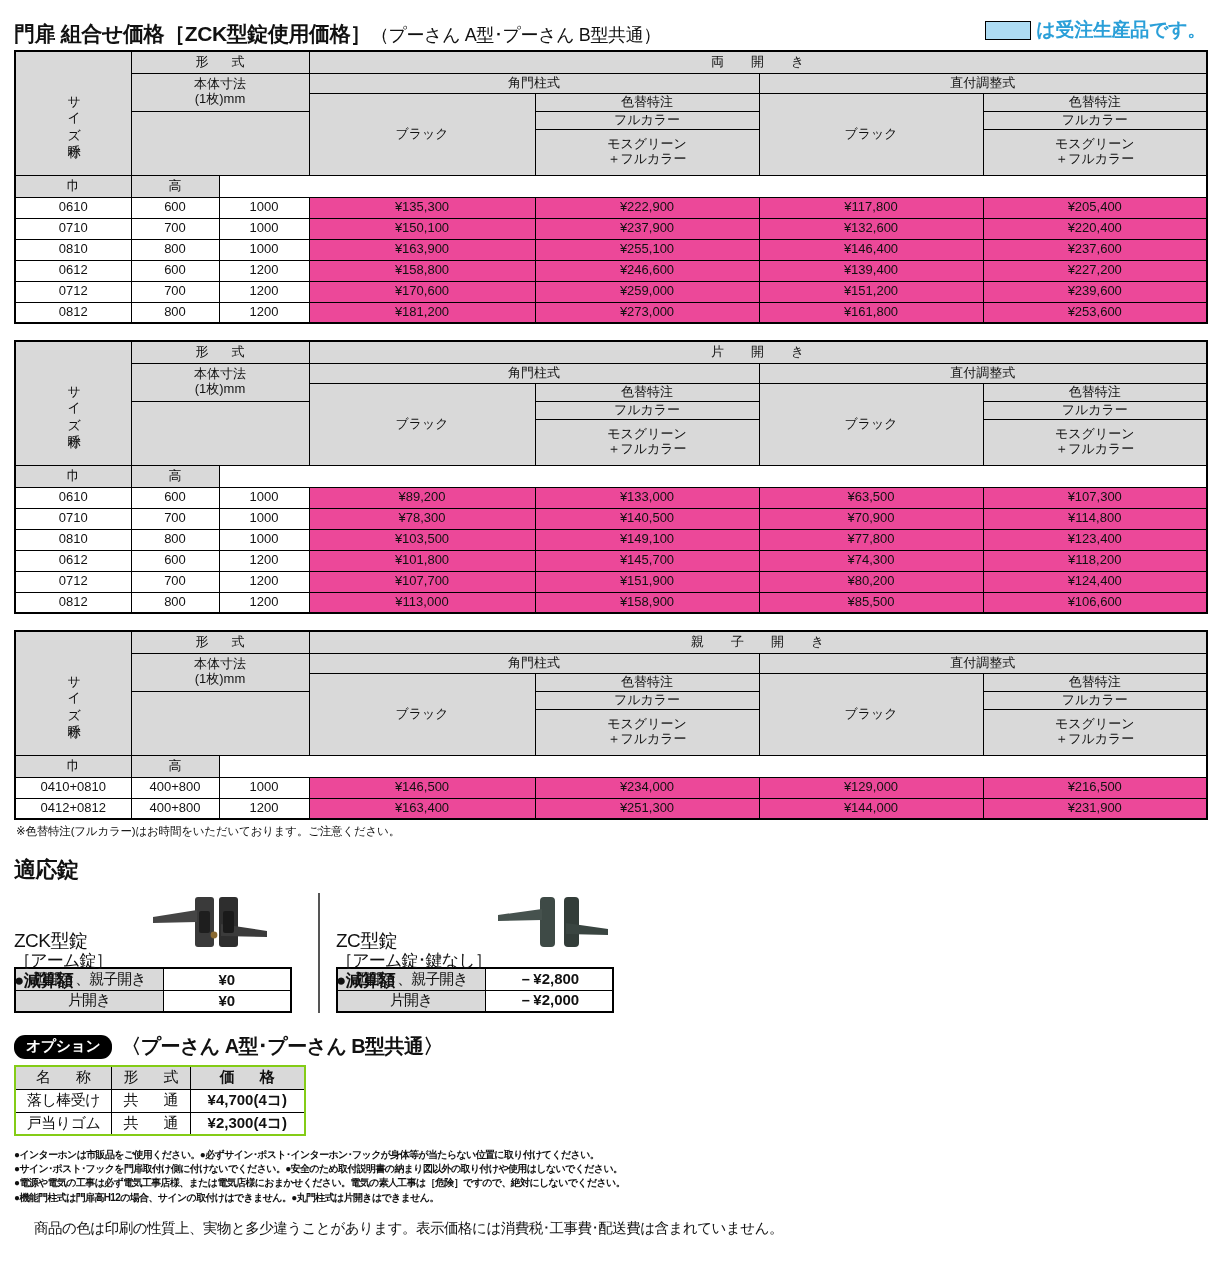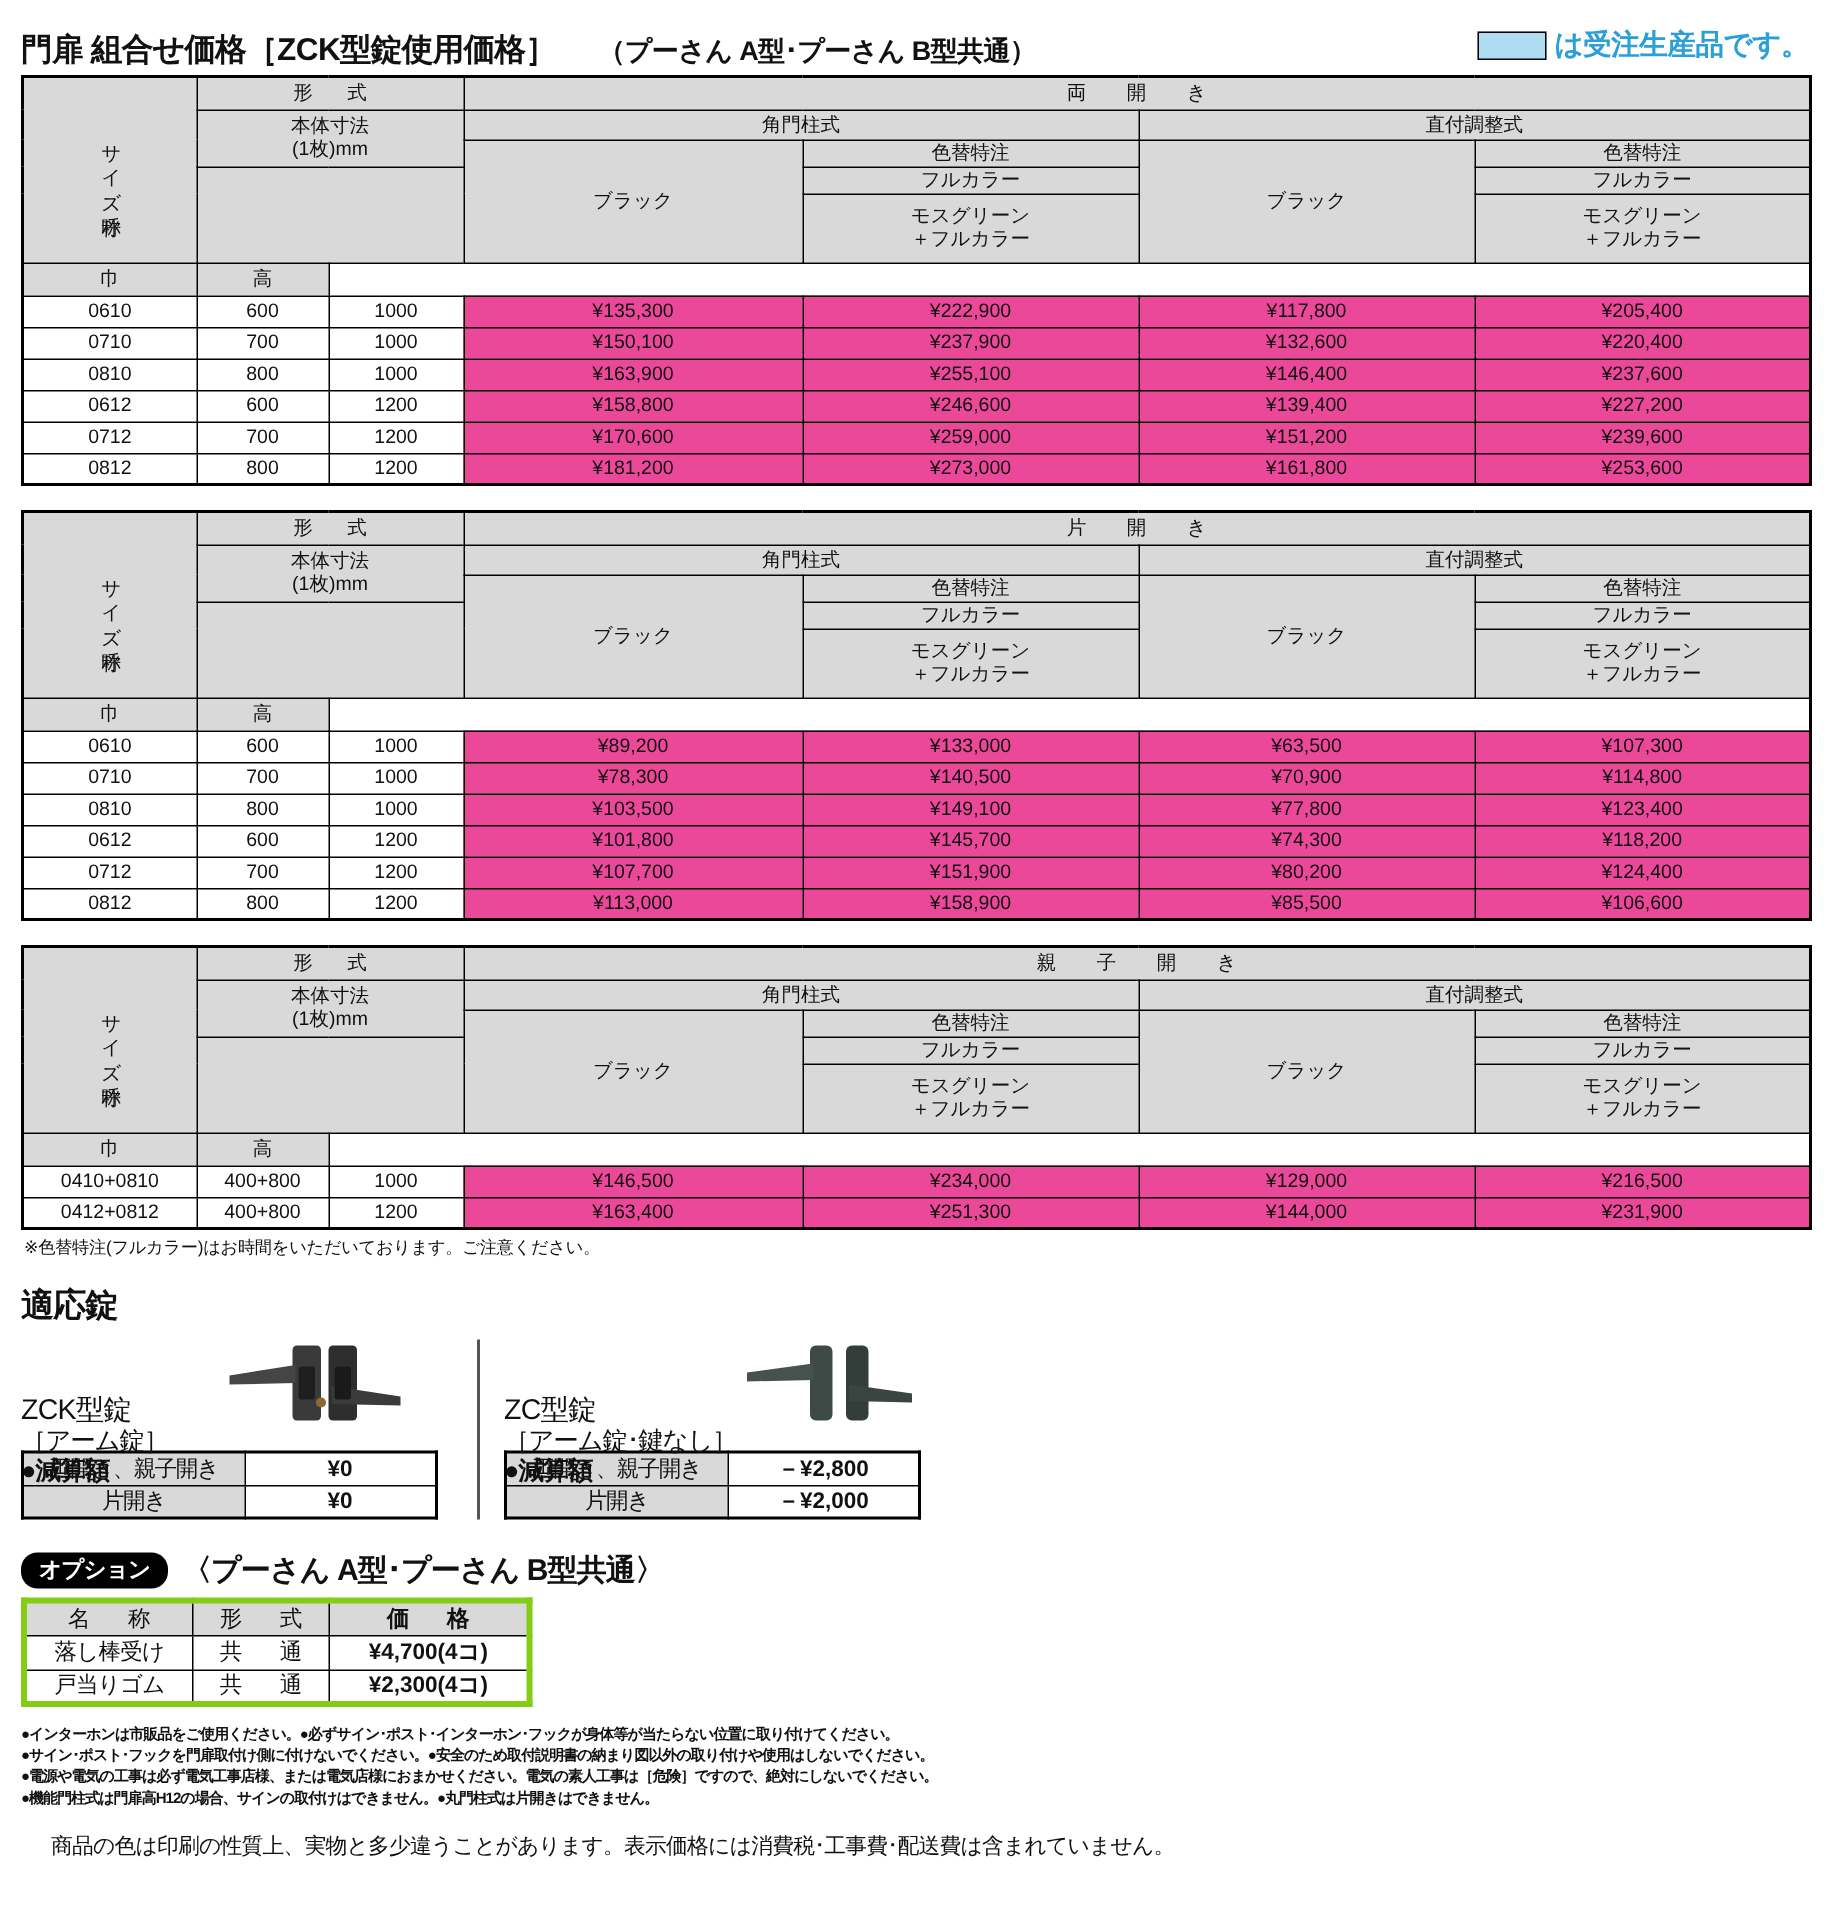--- a/index.html
+++ b/index.html
@@ -24,21 +24,21 @@
     justify-content: space-between;
     height: 34px;
   }
   .doc-title {
     font-size: 21px;
     font-weight: 700;
     letter-spacing: -0.4px;
     white-space: nowrap;
     line-height: 1;
   }
-  .doc-title .sub { font-size: 18px; font-weight: 700; margin-left: 28px; }
+  .doc-title .sub { font-size: 18px; font-weight: 400; }
   .legend {
     display: flex;
     align-items: center;
     gap: 5px;
     white-space: nowrap;
     padding-bottom: 1px;
   }
   .legend-swatch {
     width: 46px; height: 19px;
     background: #aedcf3;
@@ -165,23 +165,23 @@
     font-weight: 700;
     border-radius: 11px;
     padding: 2px 12px 3px 12px;
     letter-spacing: -0.5px;
     white-space: nowrap;
   }
   .opt-title { font-size: 20px; font-weight: 700; letter-spacing: -0.6px; white-space: nowrap; }
   table.opt-tbl {
     border-collapse: collapse;
     table-layout: fixed;
-    border: 4px solid #84cc16;
+    border: 2px solid #84cc16;
     margin-top: 5px;
-    width: 341px;
+    width: 292px;
   }
   table.opt-tbl td {
     border: 1px solid #000;
     font-size: 15px;
     text-align: center;
     height: 23px;
     padding: 0 2px;
   }
   table.opt-tbl thead td { background: #d9d9d9; letter-spacing: 5px; text-indent: 5px; }
   table.opt-tbl td.c1 { width: 96px; }

